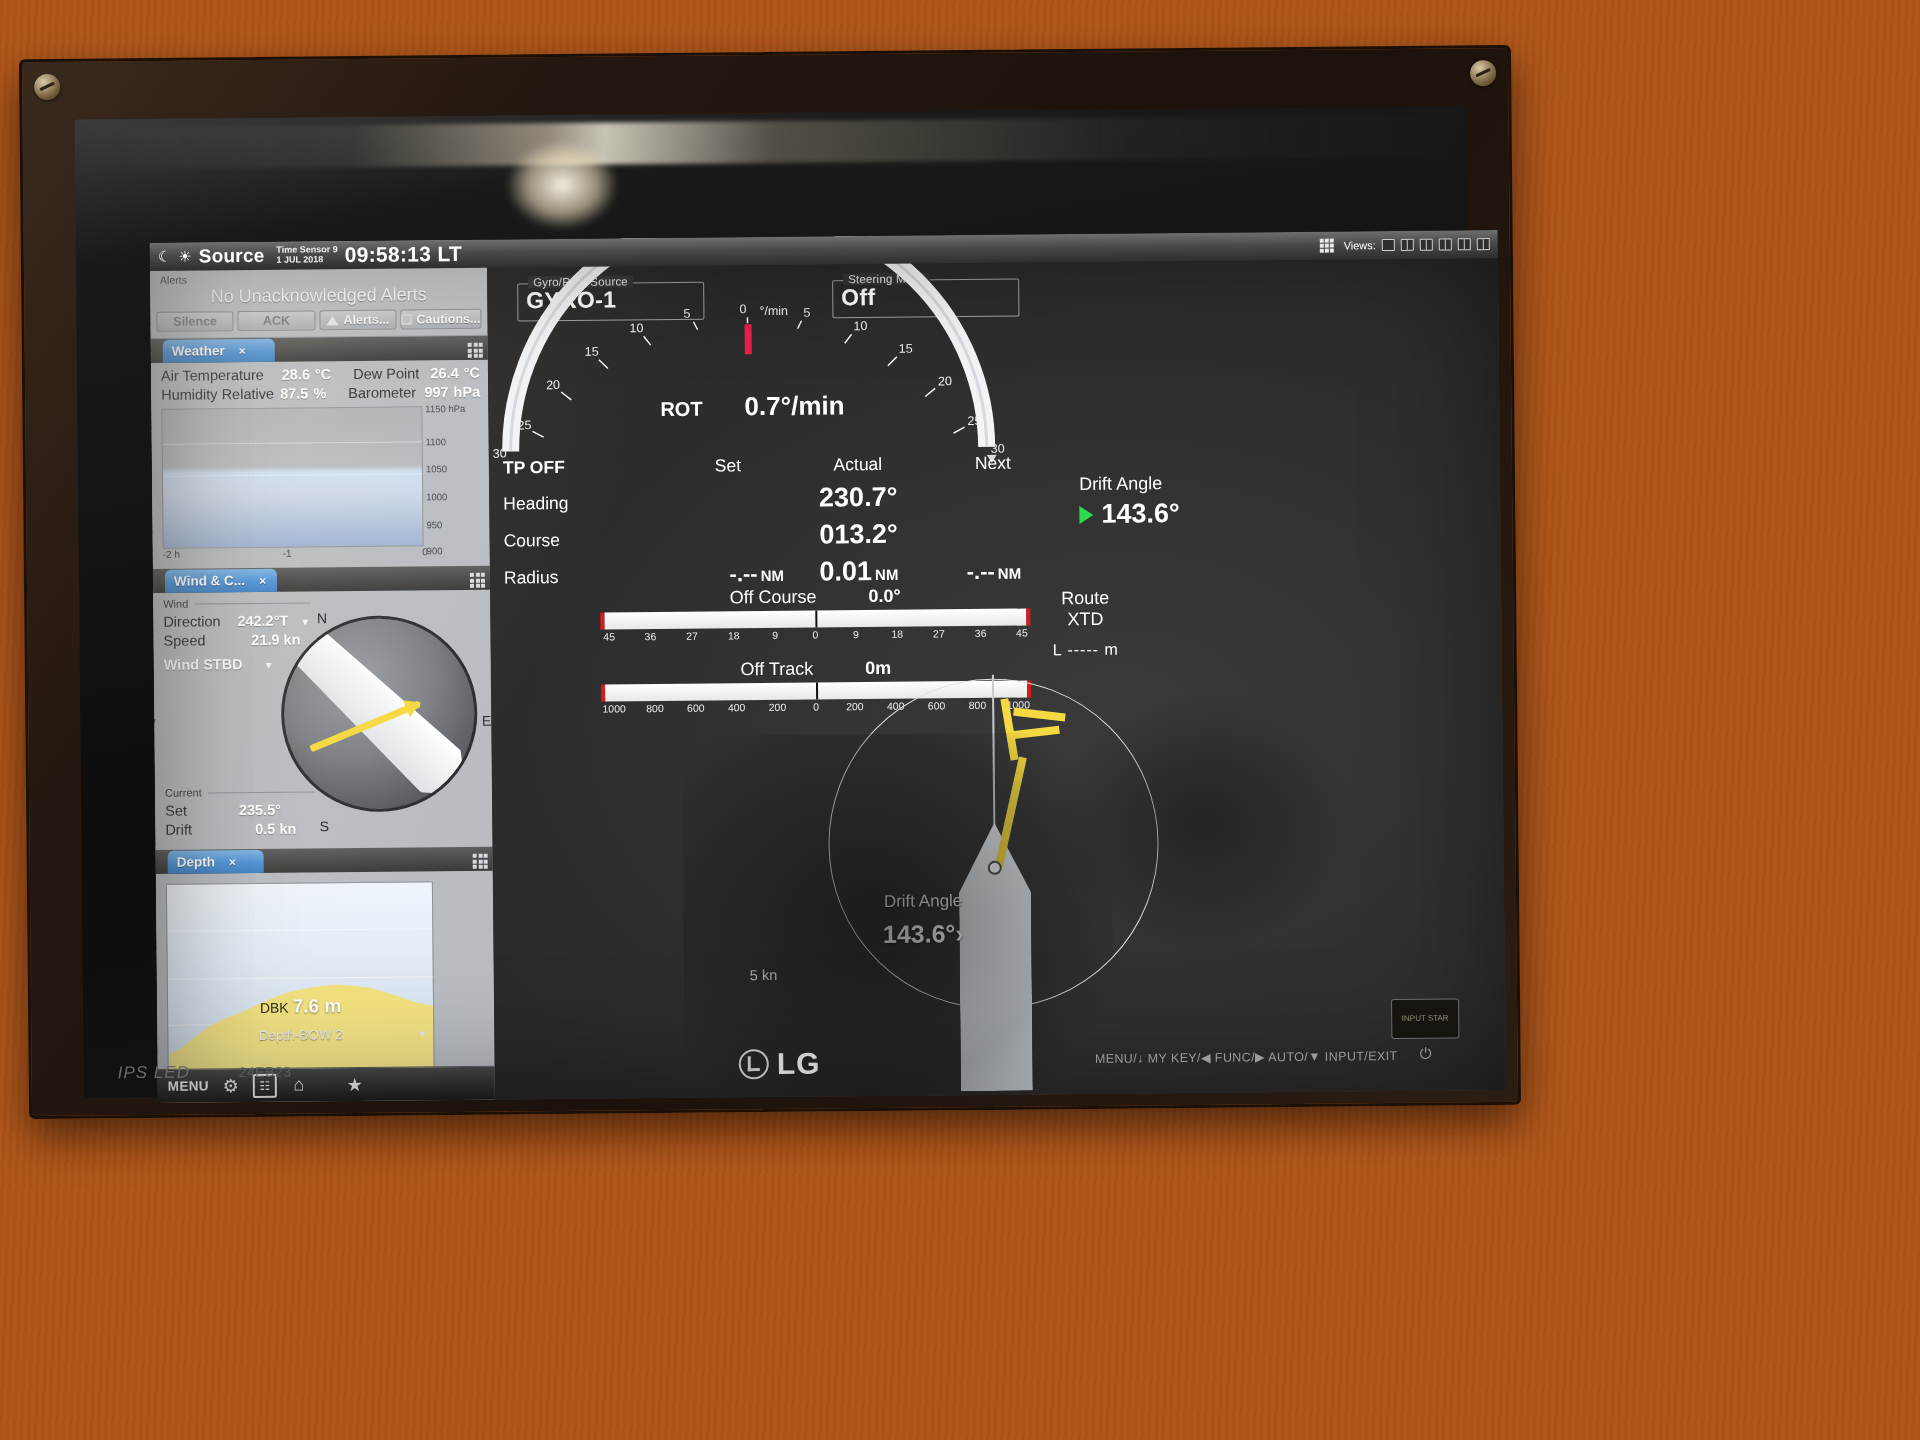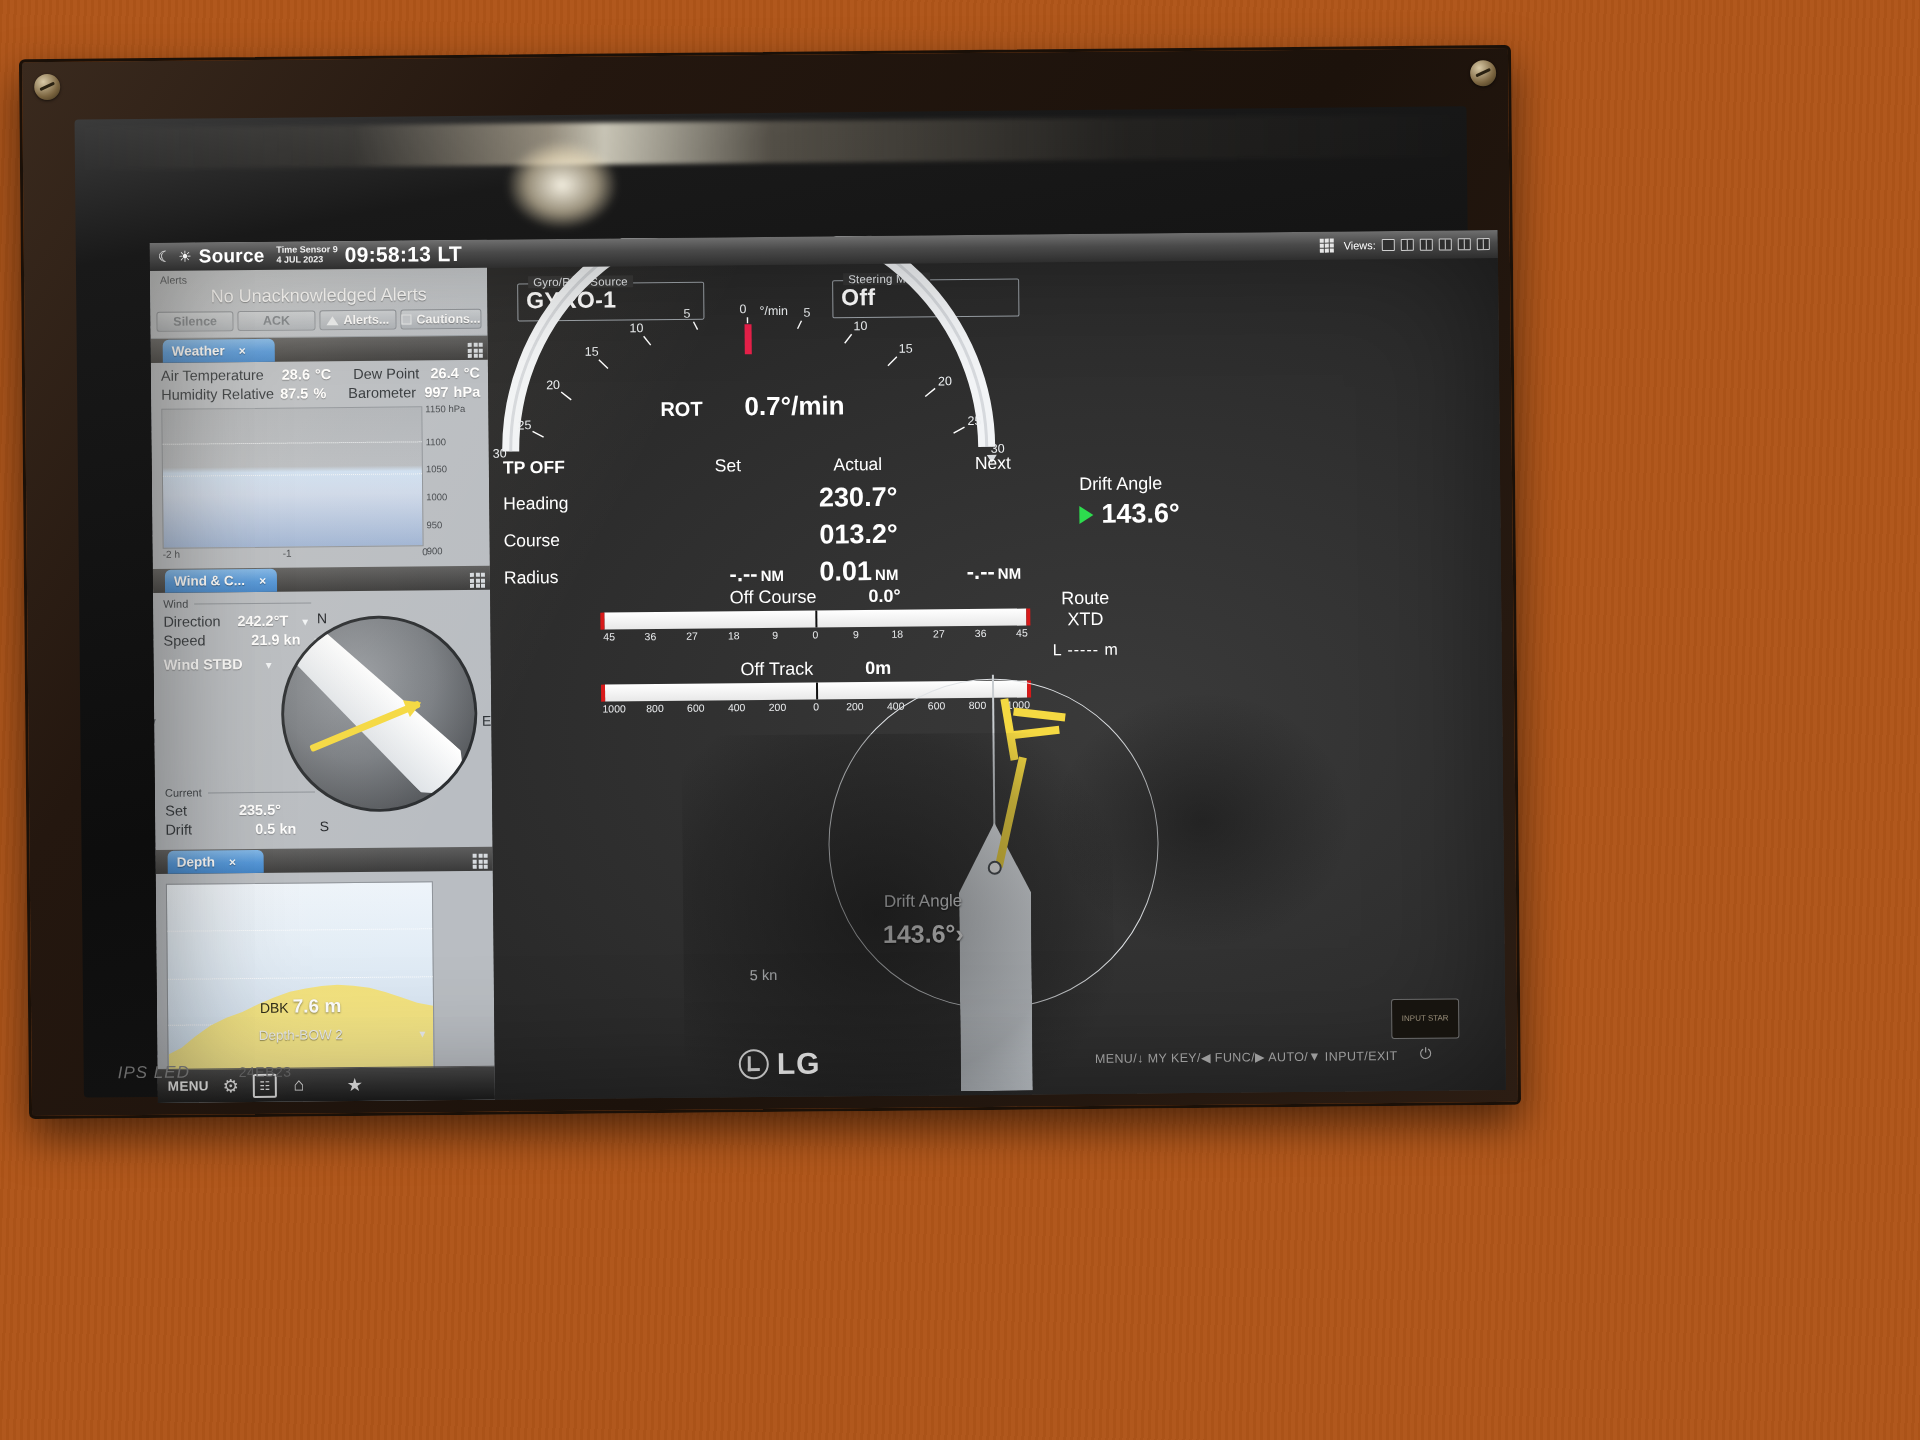--- a/index.html
+++ b/index.html
@@ -418,21 +418,21 @@
 
       <div id="titlebar">
         <div id="tb-left">
           <span class="tb-icon">☾</span>
           <span class="tb-icon">☀</span>
           <span id="tb-title">Source</span>
         </div>
         <div id="tb-timewrap">
           <div id="tb-sensor">
             <div>Time Sensor 9</div>
-            <div>4 JUL 2023</div>
+            <div>1 JUL 2018</div>
           </div>
           <span id="tb-time">09:58:13 LT</span>
         </div>
         <div id="tb-right">
           <span id="grid-icon">
             <i></i>
               <i></i>
               <i></i>
               <i></i>
               <i></i>

